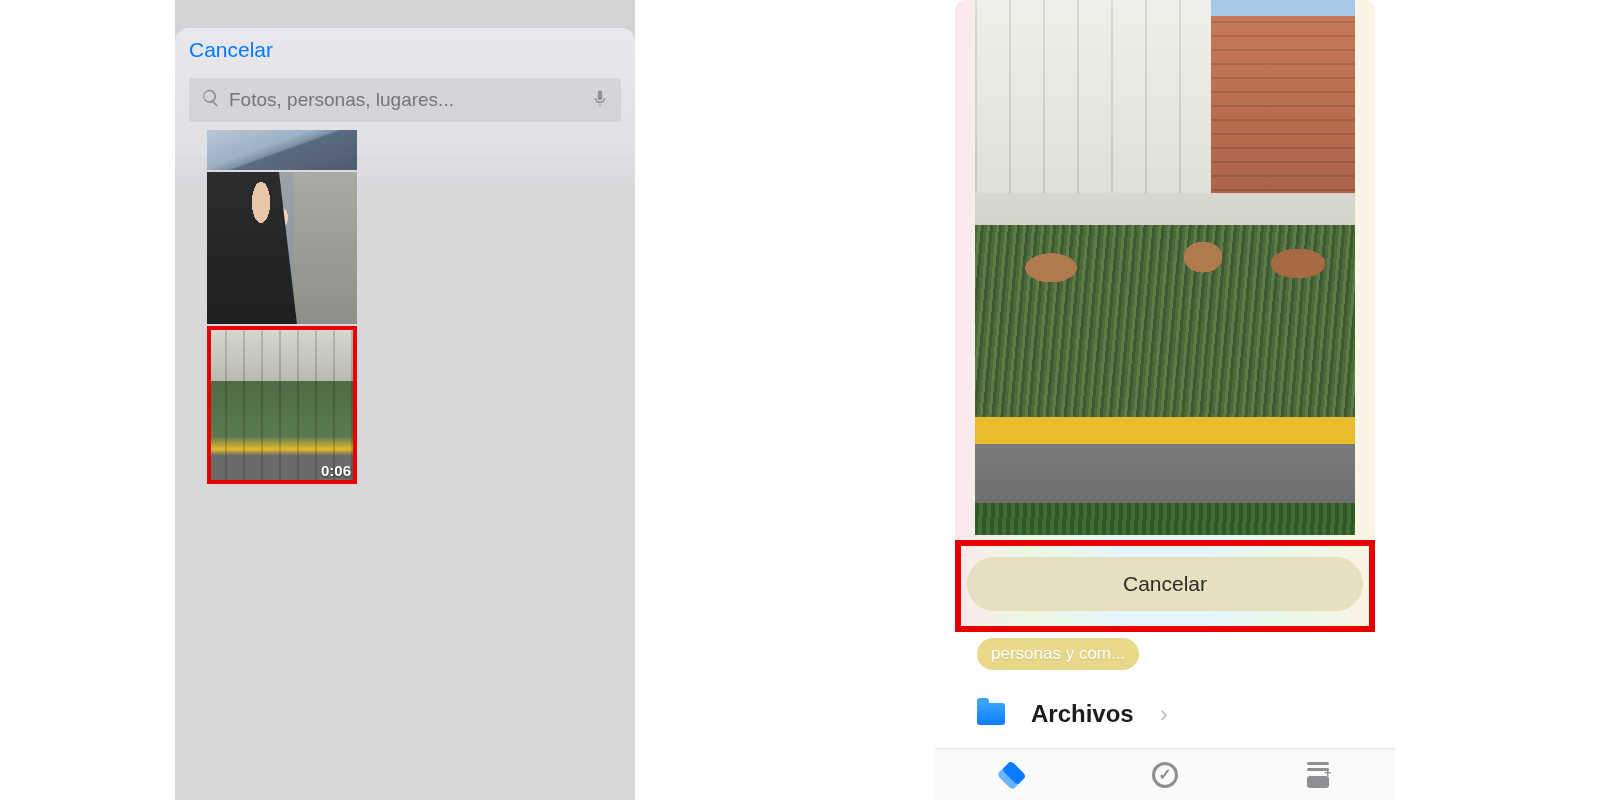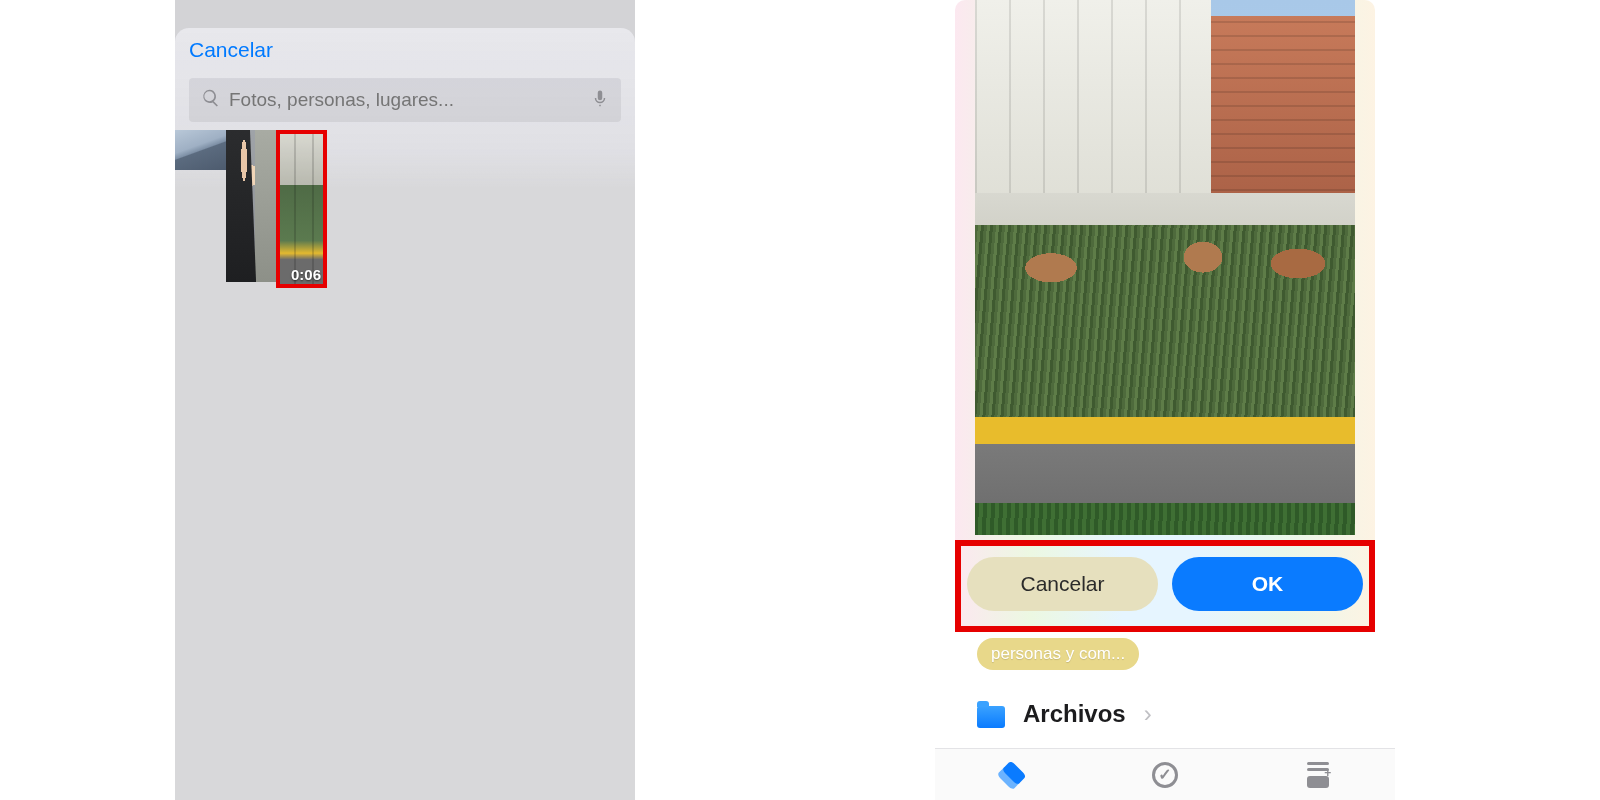--- a/index.html
+++ b/index.html
@@ -83,22 +83,23 @@
     background: transparent;
     font-size: 19px;
     color: #8e8e93;
     outline: none;
   }
   .mic-icon svg { width: 18px; height: 22px; fill: #8e8e93; }
 
   .photo-grid {
     margin-top: 4px;
     display: flex;
-    flex-direction: row;
+    flex-direction: column;
     width: 152px;
+    padding-left: 32px;
   }
   .thumb {
     width: 150px;
     height: 40px;
     position: relative;
     margin-bottom: 2px;
   }
   .thumb.full { height: 152px; }
   .thumb.video { height: 158px; }
   .thumb-inner {
@@ -274,22 +275,22 @@
     border-radius: 18px;
     font-size: 17px;
     text-shadow: 0 1px 1px rgba(0,0,0,0.15);
   }
 
   .files-row {
     position: absolute;
     left: 42px;
     top: 700px;
     display: flex;
-    align-items: flex-end;
-    gap: 18px;
+    align-items: center;
+    gap: 26px;
     font-size: 24px;
     font-weight: 600;
     color: #1c1c1e;
   }
   .folder-icon {
     width: 28px; height: 22px;
     background: linear-gradient(180deg, #3aa2ff 0%, #0a7bff 100%);
     border-radius: 3px;
     position: relative;
   }
@@ -398,21 +399,20 @@
       <div class="mid-band"></div>
       <div class="plants"></div>
       <div class="curb"></div>
       <div class="road-big"></div>
       <div class="grass-strip"></div>
     </div>
   </div>
 
   <div class="action-row">
     <button class="pill-btn pill-cancel">Cancelar</button>
-    <button class="pill-btn pill-ok">OK</button>
   </div>
   <div class="highlight-red-actions"></div>
 
   <div class="below-chip">personas y com...</div>
 
   <div class="files-row">
     <span class="folder-icon"></span>
     <span>Archivos</span>
     <span class="chevron">›</span>
   </div>

